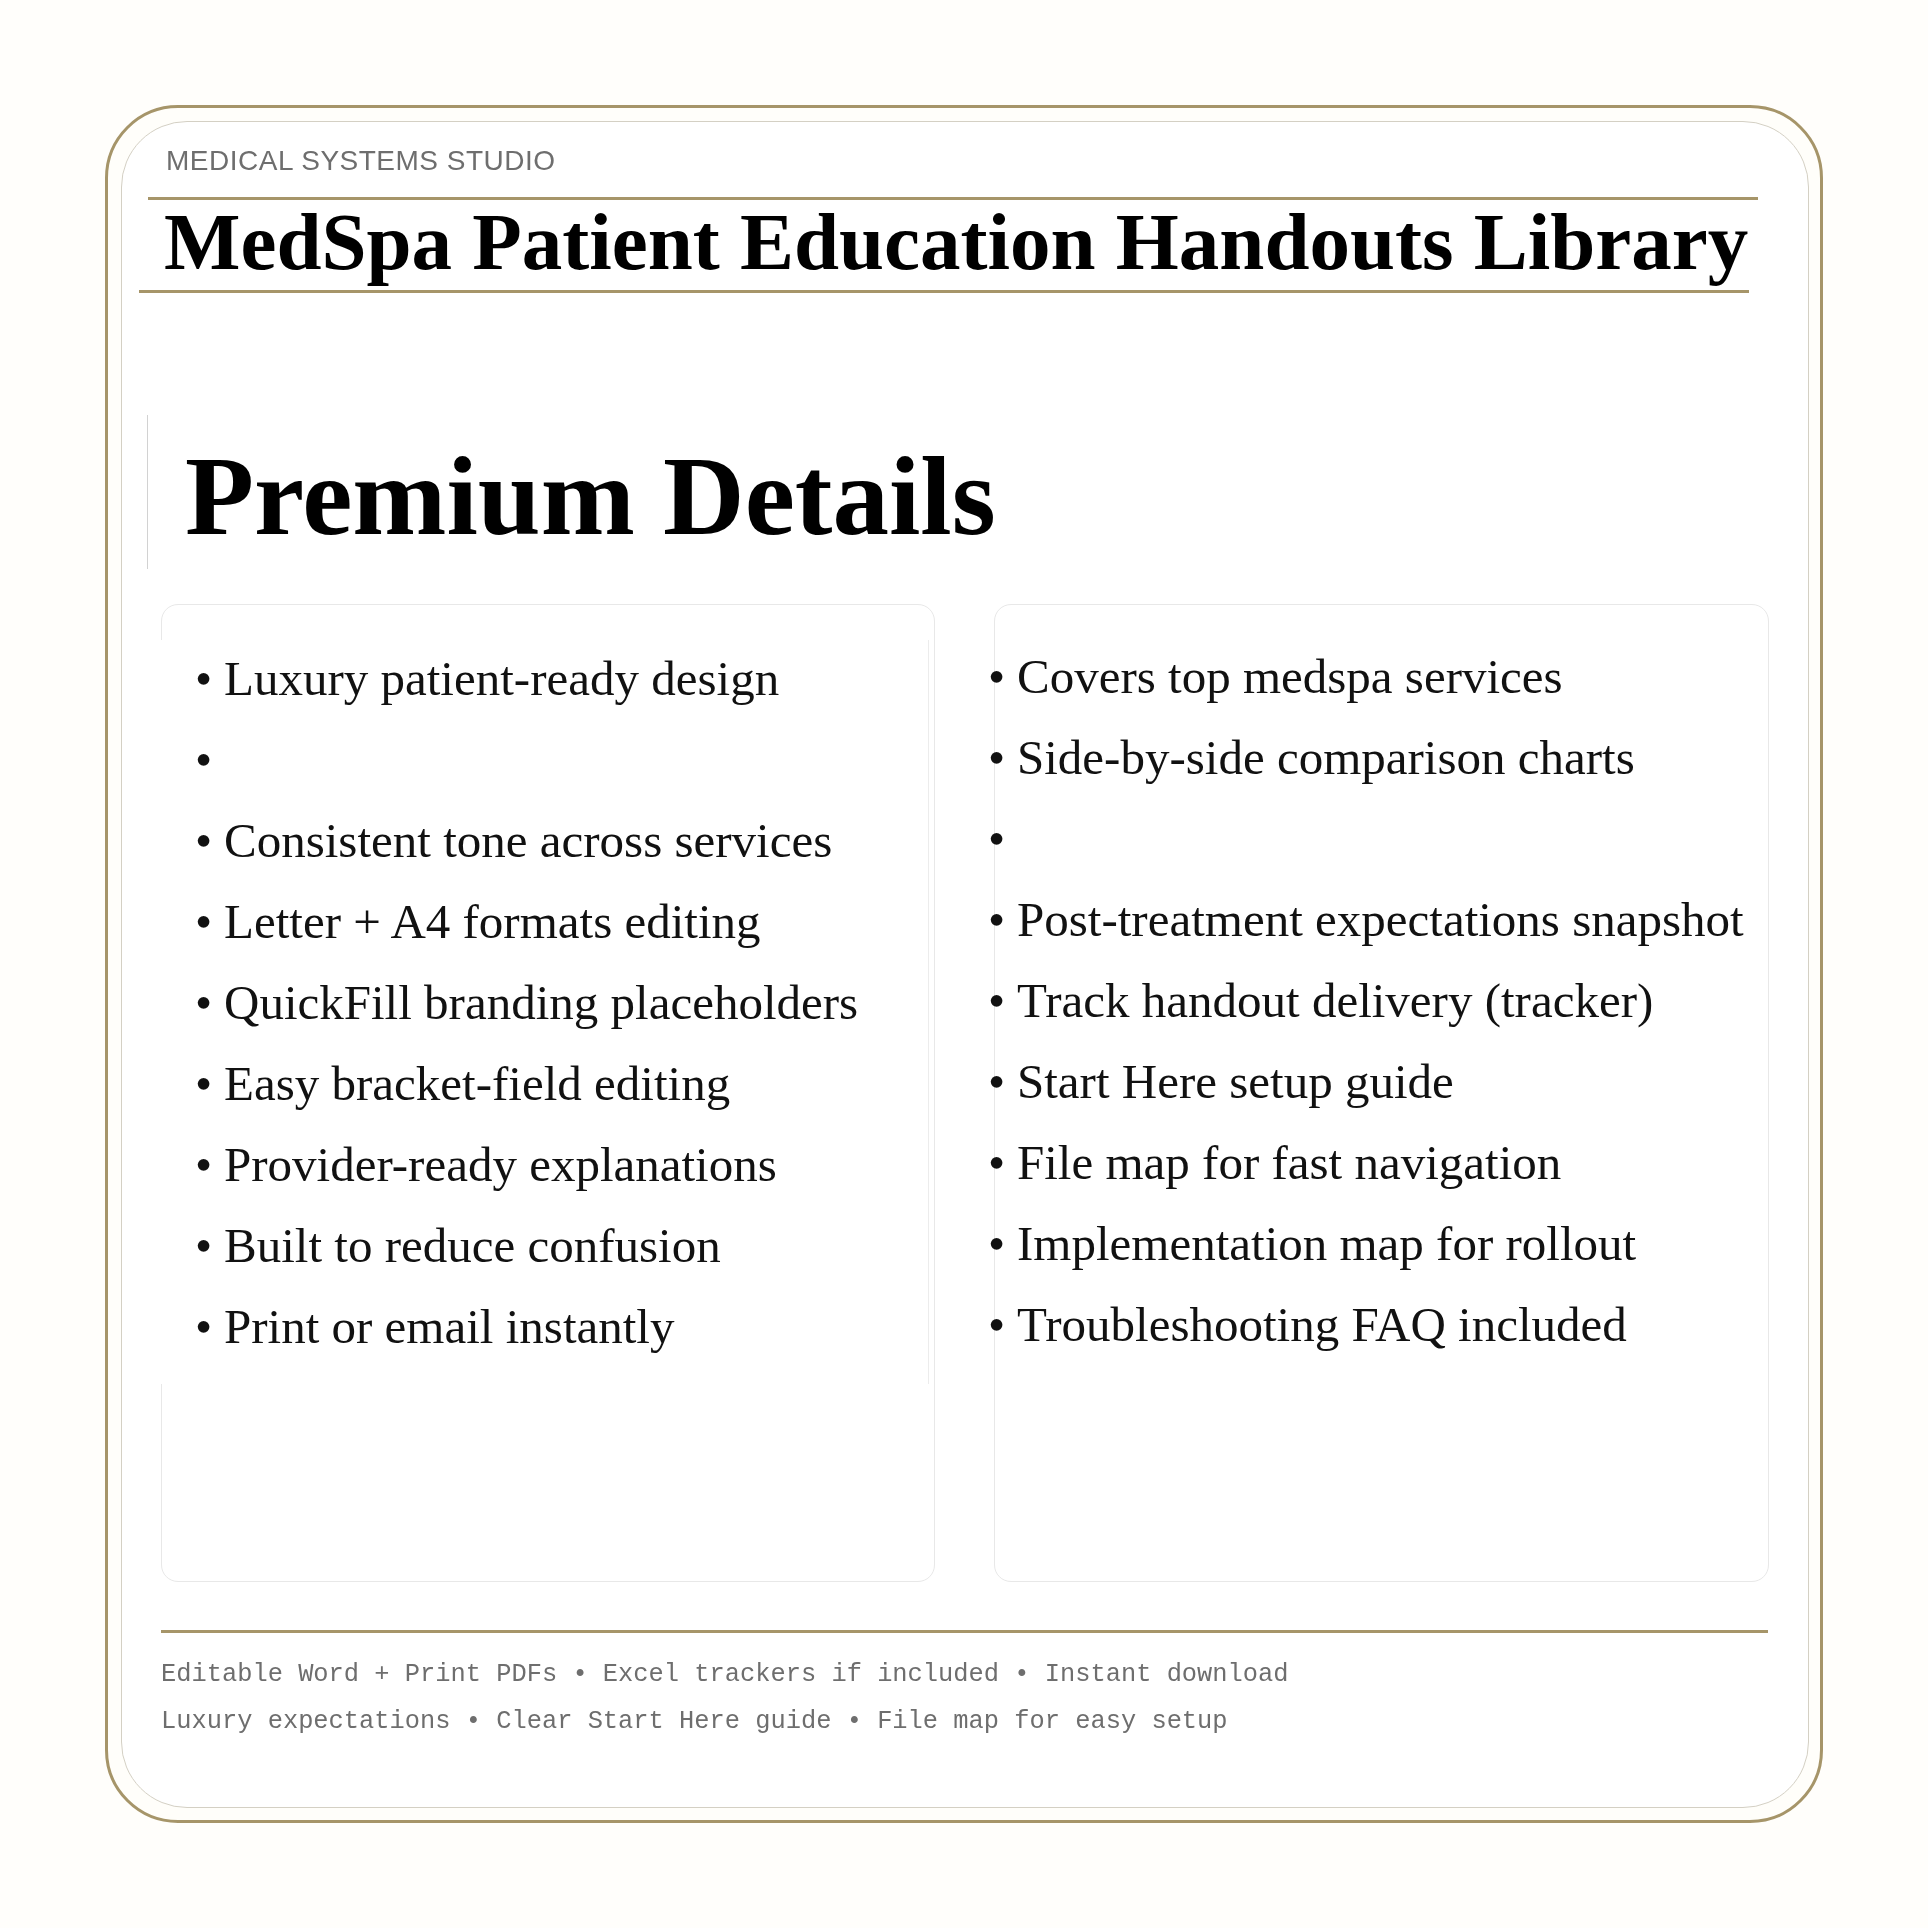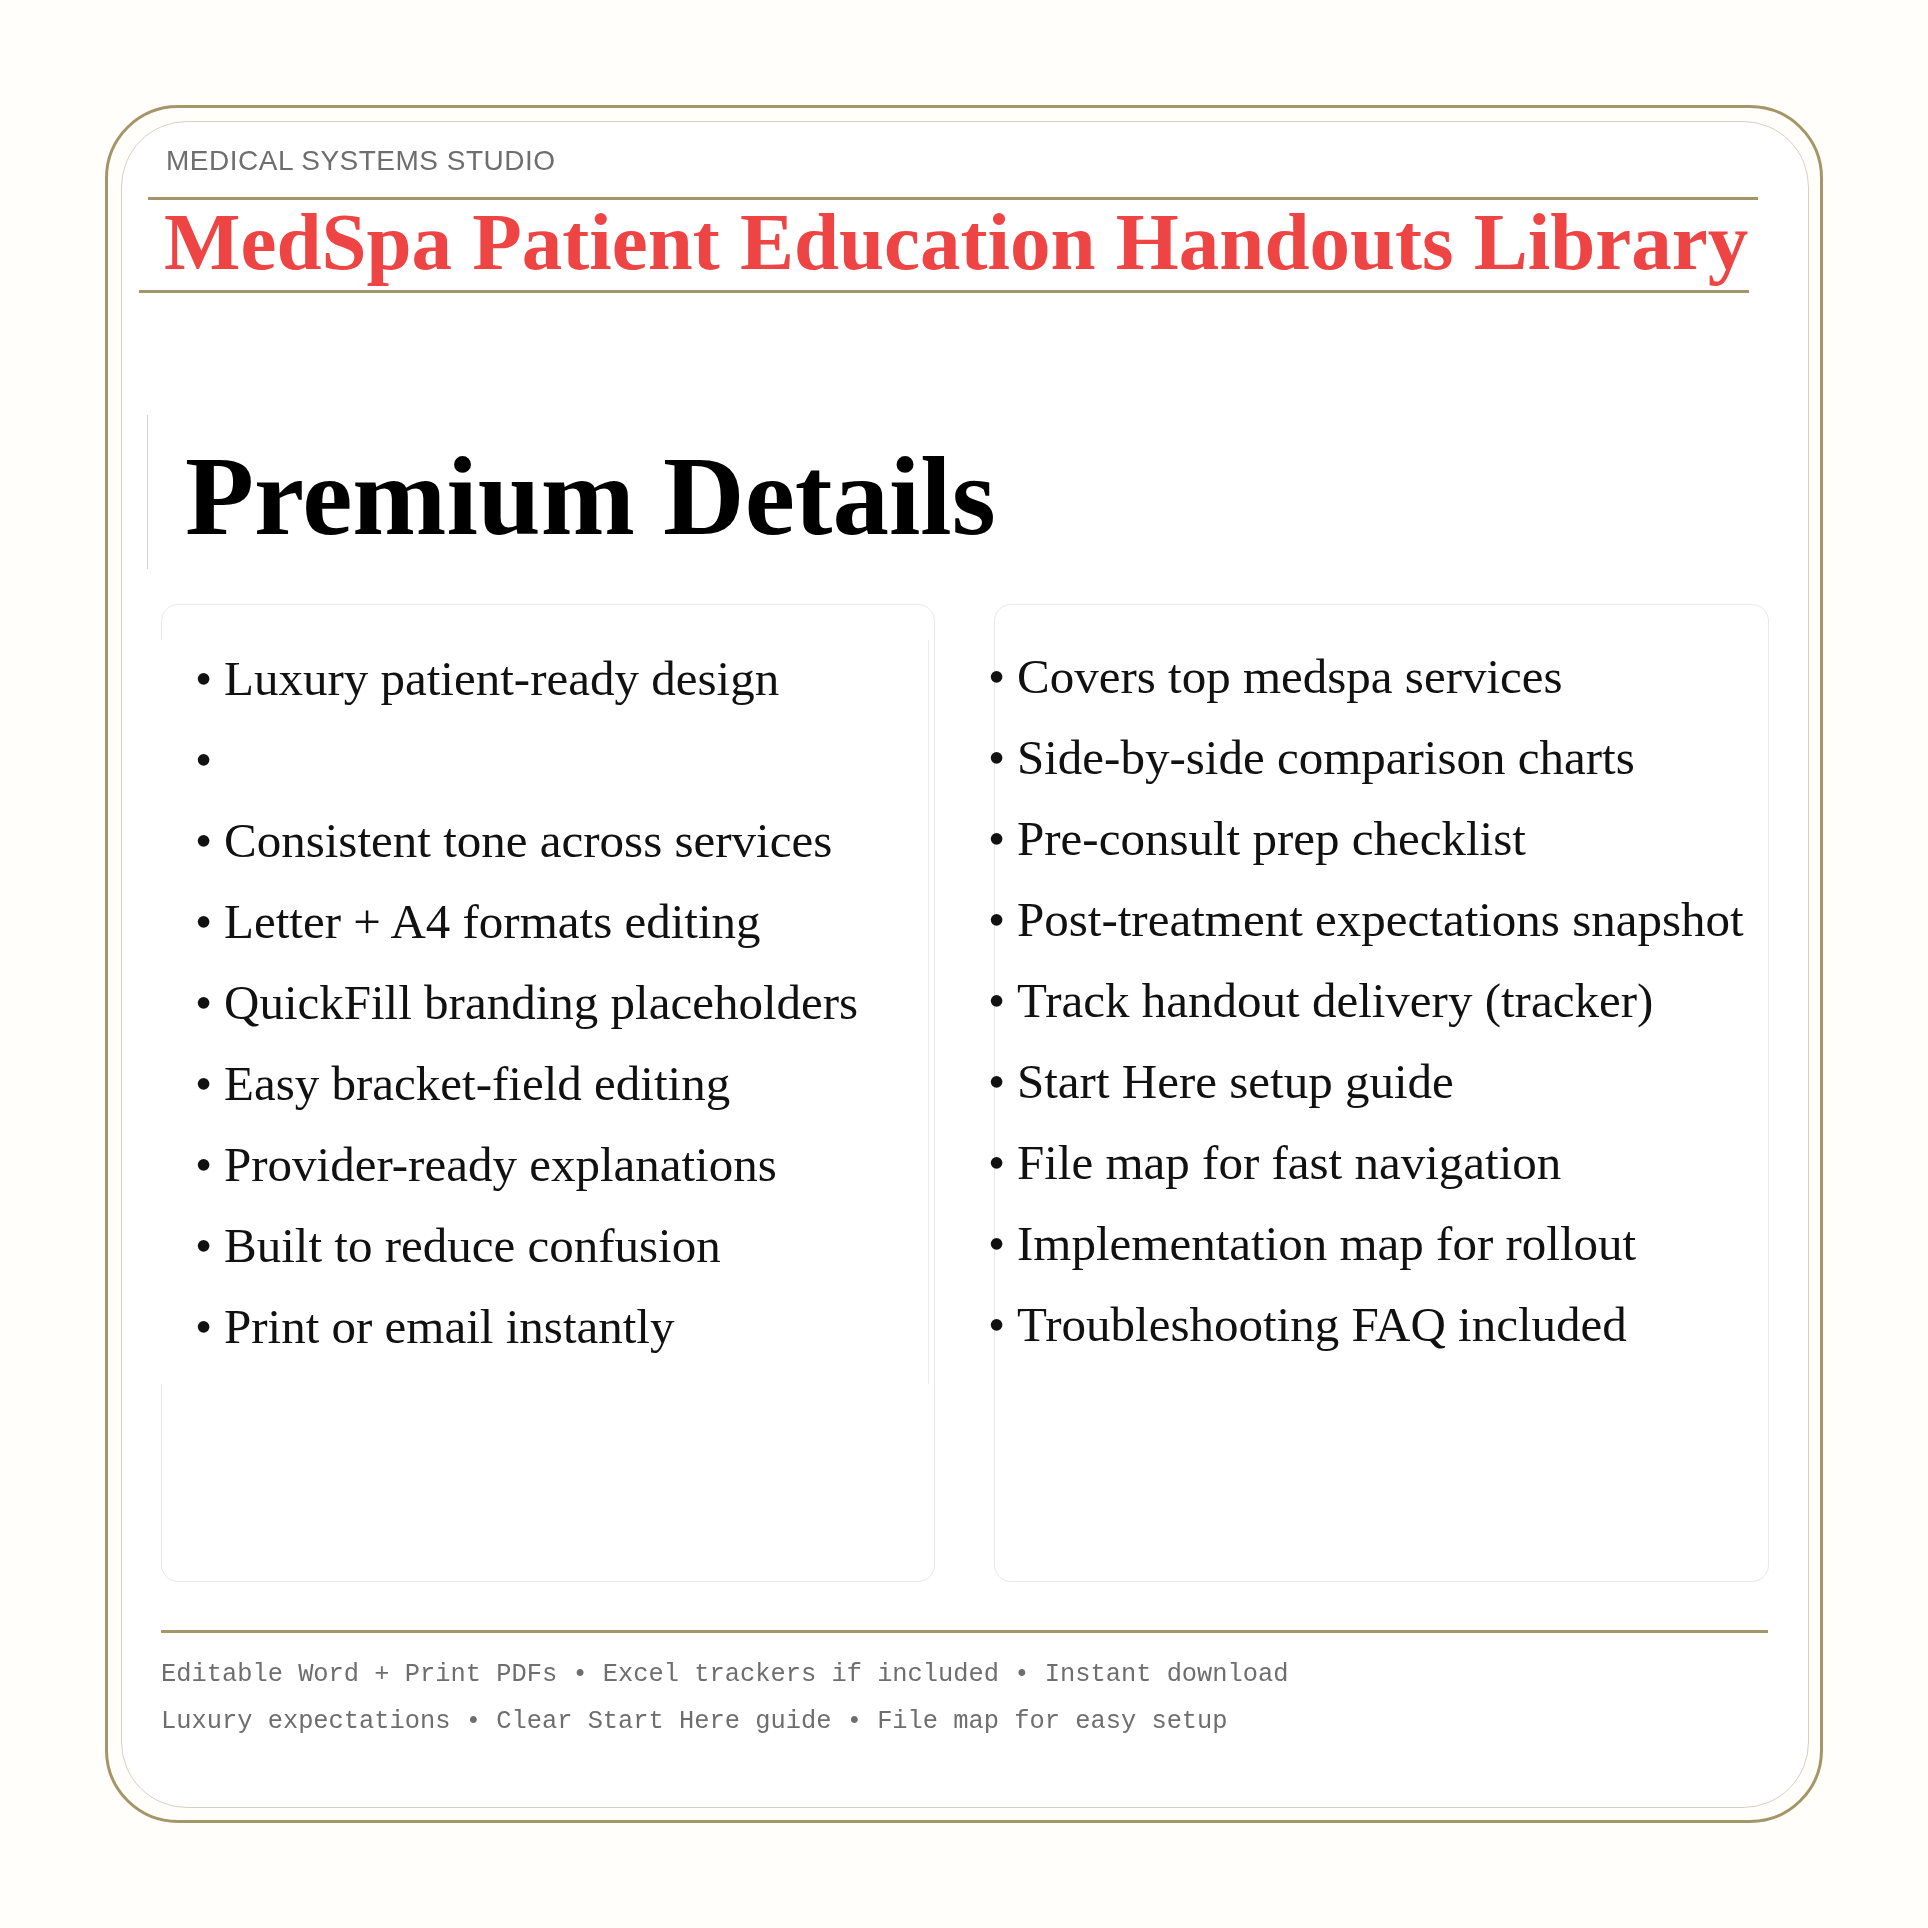--- a/index.html
+++ b/index.html
@@ -33,21 +33,21 @@
     white-space: nowrap;
     margin-left: 8px;
   }
   .rule {
     position: absolute; height: 2.8px; background: #a69569;
   }
   .doc-title {
     position: absolute; left: 164px; top: 202px;
     font-family: "Liberation Serif", serif;
     font-weight: bold; font-size: 81px; line-height: 81px;
-    color: #ef4444; white-space: nowrap;
+    color: #000000; white-space: nowrap;
   }
   .section-accent {
     position: absolute; left: 147px; top: 415px;
     width: 0.9px; height: 154px; background: #d2d2d2;
   }
   .section-title {
     position: absolute; left: 185px; top: 439px;
     font-family: "Liberation Serif", serif;
     font-weight: bold; font-size: 113px; line-height: 113px;
     color: #000; white-space: nowrap;
@@ -147,21 +147,20 @@
   <li class="feature-item">
       <span class="bullet">•</span>
       <span>Covers top medspa services</span>
     </li>
   <li class="feature-item">
       <span class="bullet">•</span>
       <span>Side-by-side comparison charts</span>
     </li>
   <li class="feature-item">
       <span class="bullet">•</span>
-      <span>Pre-consult prep checklist</span>
     </li>
   <li class="feature-item">
       <span class="bullet">•</span>
       <span>Post-treatment expectations snapshot</span>
     </li>
   <li class="feature-item">
       <span class="bullet">•</span>
       <span>Track handout delivery (tracker)</span>
     </li>
   <li class="feature-item">

